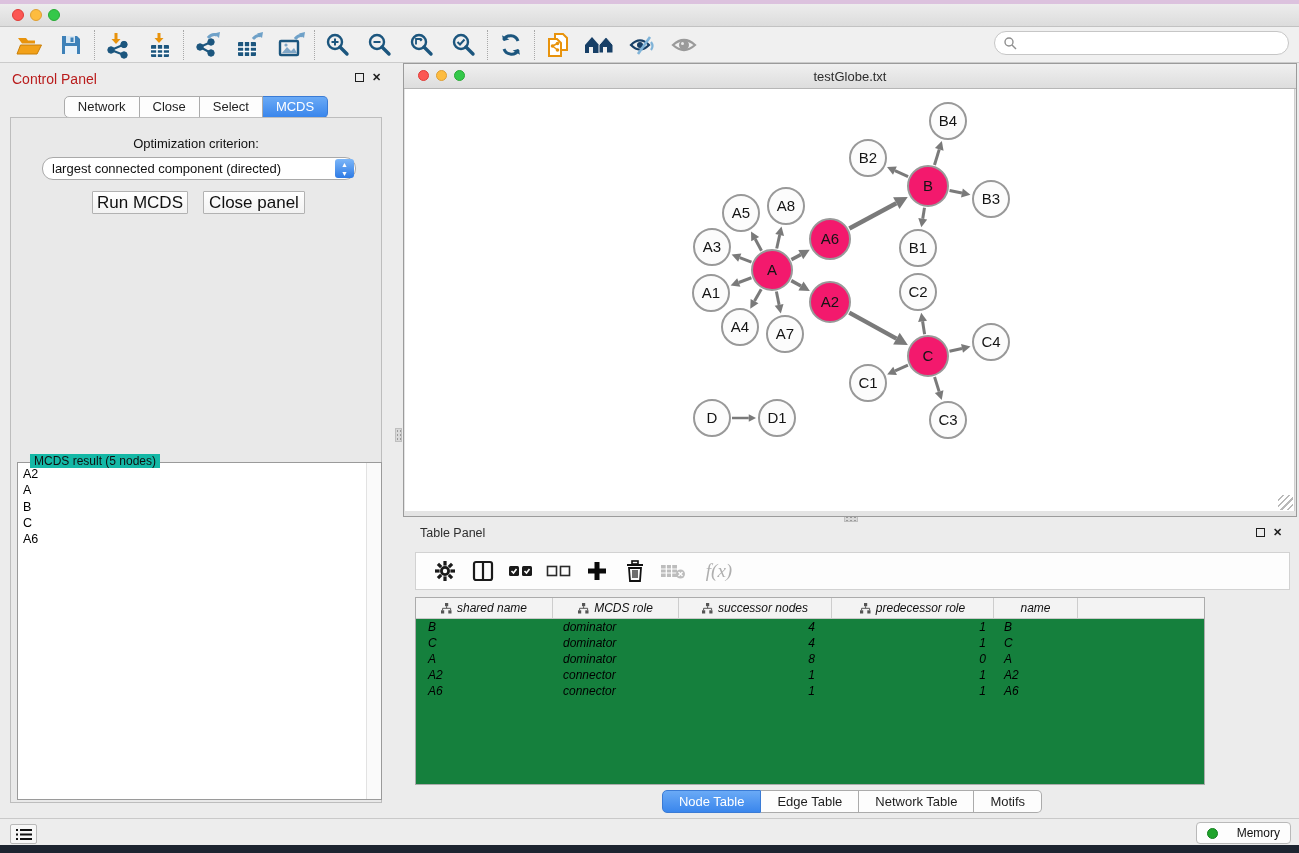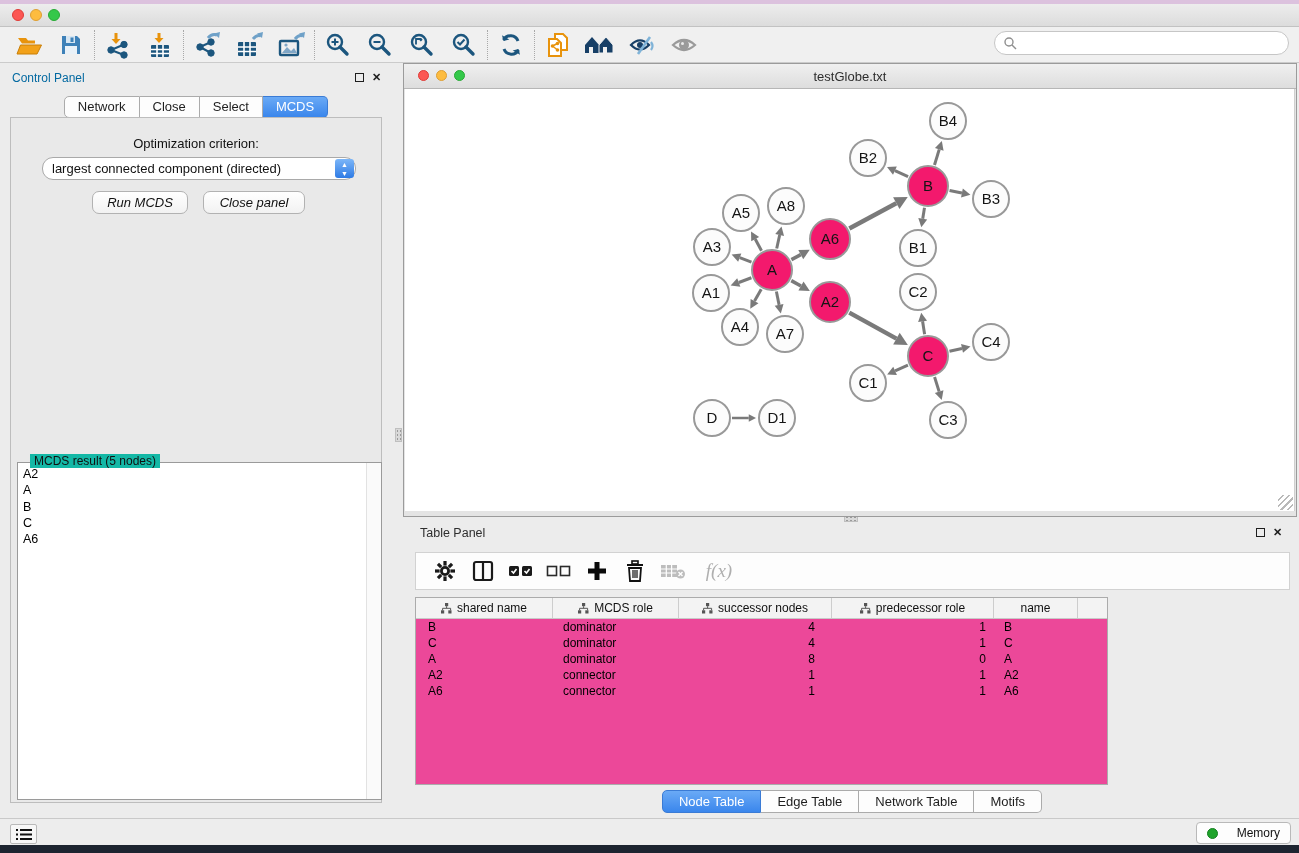--- a/index.html
+++ b/index.html
@@ -31,21 +31,21 @@
   #toolbar { top:27px; left:0; width:1299px; height:36px; background:#F0F0F0;
     border-bottom:1px solid #CBCBCB; display:flex; align-items:center; }
   .tb-btn { width:42px; height:32px; display:flex; align-items:center; justify-content:center; cursor:default; }
   .tb-sep { width:1px; height:30px; border-left:1px dotted #A8A8A8; margin:0 2px; }
   #search-wrap { position:absolute; right:10px; top:4px; }
   #search-input { width:295px; height:24px; border:1px solid #C6C6C6; border-radius:12px;
     background:#fff; padding:0 8px 0 26px; font-size:12px; outline:none; }
   #search-glyph { position:absolute; left:9px; top:5px; width:14px; height:14px; }
 
   
-  #cp-header-title { top:71px; left:12px; font-size:12px; color:#0369a1; }
+  #cp-header-title { top:71px; left:12px; font-size:14px; color:#b91c1c; }
   .panel-icons { display:flex; gap:8px; align-items:center; }
   #cp-icons { top:71px; left:355px; }
   .mini-icon { font-size:11px; color:#1E1E1E; font-weight:bold; line-height:12px; }
   .float-box { width:9px; height:9px; border:1.5px solid #1E1E1E; display:inline-block; }
 
   #cp-tabs { top:96px; left:0; width:392px; display:flex; justify-content:center; }
   .seg-tab { height:22px; line-height:20px; padding:0 13px; font-size:13px; background:#FDFDFD;
     border:1px solid #ABABAB; border-left:none; color:#1E1E1E; }
   .seg-tab:first-child { border-left:1px solid #ABABAB; border-radius:5px 0 0 5px; }
   .seg-tab:last-child { border-radius:0 5px 5px 0; }
@@ -54,21 +54,21 @@
   #cp-content { top:117px; left:10px; width:372px; height:686px;
     border:1px solid #BDBDBD; background:#E9E9E9; }
   #opt-label { top:136px; left:10px; width:372px; text-align:center; font-size:13px; color:#111; }
   #opt-select { top:157px; left:42px; width:314px; height:23px; background:#fff;
     border:1px solid #A9A9A9; border-radius:11px; font-size:13px; line-height:21px;
     padding-left:9px; color:#111; }
   #opt-stepper { position:absolute; right:1px; top:1px; width:19px; height:19px; border-radius:3px;
     background:linear-gradient(#7CB6F8,#2E7BE5); color:#fff; font-size:7px; line-height:9px;
     text-align:center; padding-top:1px; }
   .aqua-btn { height:23px; background:linear-gradient(#FFFFFF,#F2F2F2); border:1px solid #B2B2B2;
-    border-radius:7px; font-size:13px; color:#111; text-align:center; line-height:21px;font-style:italic; }
+    border-radius:1px; font-size:17px; color:#111; text-align:center; line-height:21px; }
   #btn-run { top:191px; left:92px; width:96px; }
   #btn-close { top:191px; left:203px; width:102px; }
 
   #result-box { top:462px; left:17px; width:365px; height:338px; border:1px solid #9A9A9A;
     background:#fff; }
   #result-legend { position:absolute; top:-9px; left:12px; background:#14b8a6; padding:0 4px;
     font-size:12px; color:#111; }
   #result-list { position:absolute; top:3px; left:3px; right:16px; bottom:2px; overflow:hidden; }
   .result-item { font-size:12.5px; line-height:16.3px; padding-left:2px; color:#000; }
   #result-scroll { position:absolute; top:0; right:0; width:15px; bottom:0;
@@ -93,22 +93,22 @@
     background:repeating-linear-gradient(135deg, transparent 0 3px, #B9B9B9 3px 4.5px); }
 
   
   #tp-header-title { top:526px; left:420px; font-size:12.5px; color:#2E2E2E; }
   #tp-icons { top:526px; left:1256px; }
   #tp-toolbar { top:552px; left:415px; width:875px; height:38px; background:#FDFDFD;
     border:1px solid #D2D2D2; display:flex; align-items:center; padding-left:10px; }
   .tp-btn { width:38px; height:32px; display:flex; align-items:center; justify-content:center; }
   #fx-label { font-family:"Liberation Serif", serif; font-style:italic; font-size:19px; color:#AFAFAF; }
 
-  #node-table { top:597px; left:415px; width:693px; height:188px; background:#ec4899;
-    border:1px solid #ABABAB; }
+  #node-table { top:597px; left:415px; width:790px; height:188px; background:#15803d;
+    border:1px solid #ABABAB;font-style:italic; }
   #table-header { display:flex; height:21px; background:#F3F3F3; border-bottom:1px solid #C9C9C9; }
   .th { display:flex; align-items:center; justify-content:center; gap:5px; font-size:12px;
     color:#111; border-right:1px solid #CDCDCD; height:100%; }
   .tr { display:flex; height:16px; }
   .td { font-size:12px; color:#000; line-height:16px; white-space:nowrap; }
 
   #tp-tabs { top:790px; left:405px; width:894px; display:flex; justify-content:center; }
   .seg-tab.big { height:23px; line-height:21px; padding:0 16px; }
 
   

